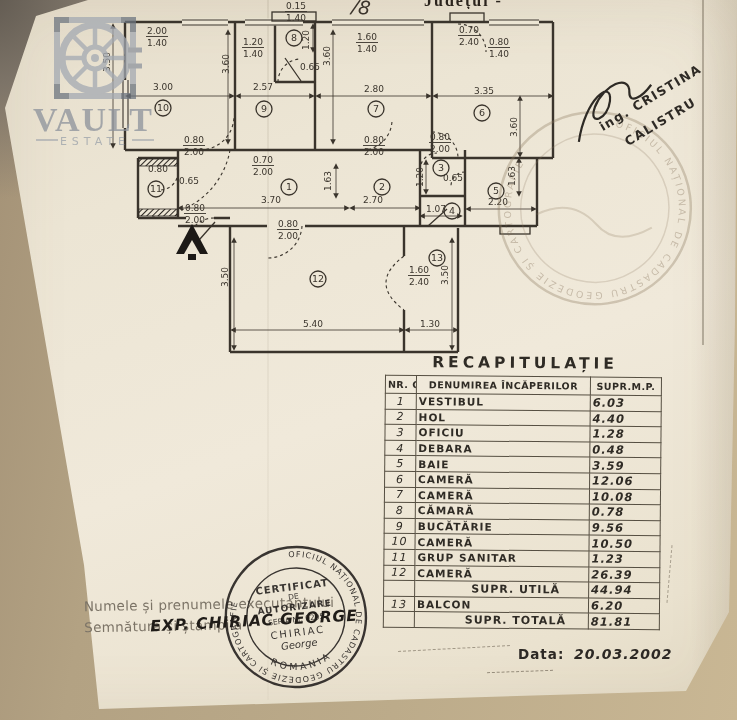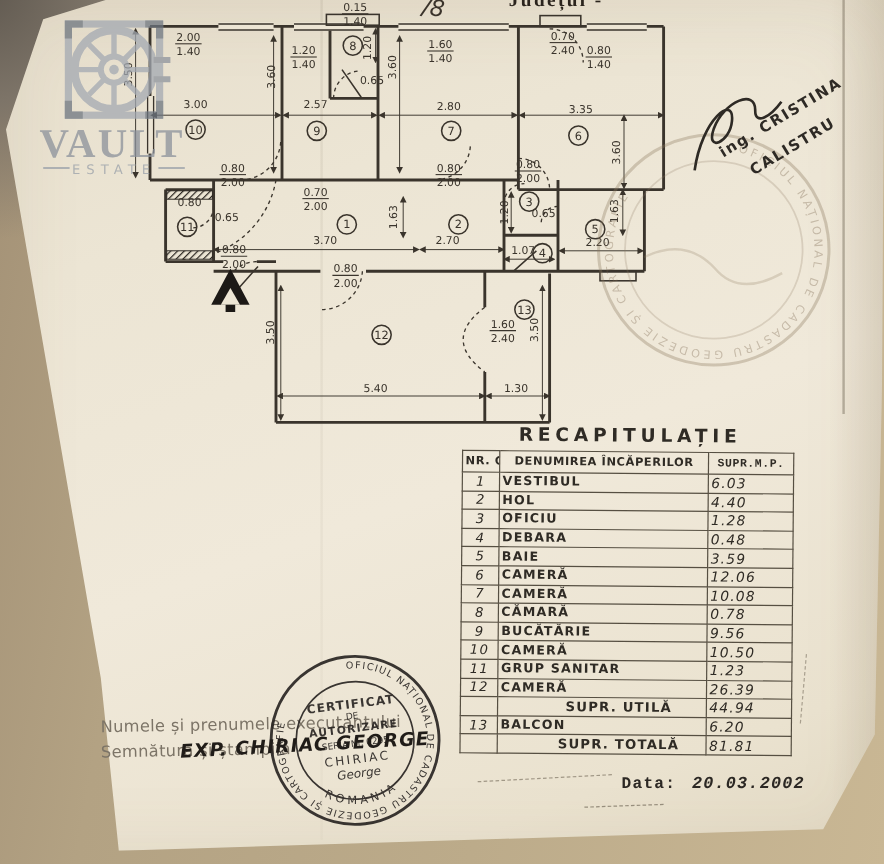--- a/index.html
+++ b/index.html
@@ -43,37 +43,37 @@
   .page-note{position:absolute;left:352px;top:-4px;z-index:4;font-size:19px;font-style:italic;
     color:#3a332b;transform:rotate(8deg);}
 
   
   .recap{position:absolute;left:384px;top:354px;width:280px;z-index:4;transform:rotate(0.5deg);color:#2f2b25;}
   .recap-title{text-align:center;font-size:15.5px;font-weight:bold;letter-spacing:4px;margin-bottom:4px;}
   table.rt{border-collapse:collapse;width:277px;table-layout:fixed;}
   table.rt th,table.rt td{border:1.4px solid #564f42;padding:0 2px;overflow:hidden;white-space:nowrap;}
   table.rt th{font-size:9.5px;font-weight:bold;letter-spacing:.5px;height:17px;}
   th.c-nr{width:26px;font-size:7.5px;line-height:8px;}
-  th.c-area{width:66px;font-family:Liberation Mono, monospace;}
+  th.c-area{width:66px;}
   td{height:14.6px;font-size:11px;letter-spacing:1px;}
   td.nr{text-align:center;font-style:italic;font-size:11px;}
   td.nm{padding-left:14px;font-weight:bold;font-size:10.5px;}
   td.nm.sum{text-align:center;padding-left:30px;font-size:11px;}
-  td.ar{padding-left:12px;font-style:italic;font-size:11.5px;font-weight:normal;}
+  td.ar{padding-left:12px;font-style:italic;font-size:11.5px;font-weight:bold;}
 
   
   .exec-labels{position:absolute;left:84px;top:594px;z-index:4;color:#7c7467;
     font-size:13.5px;line-height:21px;transform:rotate(-1deg);letter-spacing:.3px;}
   .exec-name{position:absolute;left:150px;top:612px;z-index:6;color:#201c18;font-size:15.5px;
     font-style:italic;font-weight:bold;letter-spacing:1px;transform:rotate(-3deg);}
   .cert-stamp{position:absolute;left:212px;top:542px;z-index:5;transform:rotate(-7deg);opacity:.9;}
   .cert-stamp text{font-family:"DejaVu Sans",sans-serif;fill:#262220;}
 
   .date-block{position:absolute;left:518px;top:646px;z-index:4;color:#2c2824;
-    font-size:13.5px;letter-spacing:1px;font-weight:bold;font-family:Liberation Mono, monospace;}
+    font-size:13.5px;letter-spacing:1px;font-weight:bold;}
   .date-block .val{font-style:italic;font-size:14px;margin-left:4px;}
   .dash-a{position:absolute;left:398px;top:648px;width:112px;border-top:1.5px dashed rgba(70,60,45,.45);transform:rotate(-3deg);z-index:4;}
   .dash-b{position:absolute;left:487px;top:671px;width:66px;border-top:1.5px dashed rgba(70,60,45,.5);transform:rotate(-2deg);z-index:4;}
   .dash-r{position:absolute;left:669px;top:545px;height:58px;border-left:1.5px dashed rgba(70,60,45,.4);transform:rotate(5deg);z-index:4;}
 
   
   .vault-logo{position:absolute;left:30px;top:12px;z-index:7;opacity:.74;}
   .vault-brand{font-family:"Liberation Serif",serif;}
 </style>
 </head>

